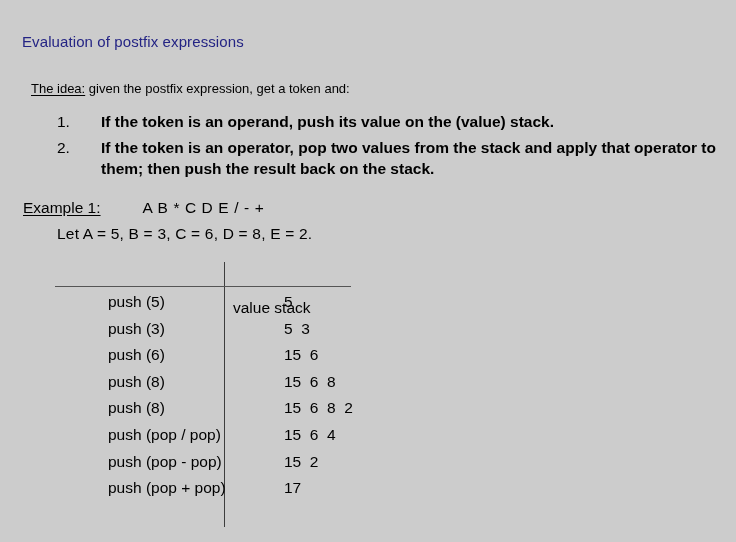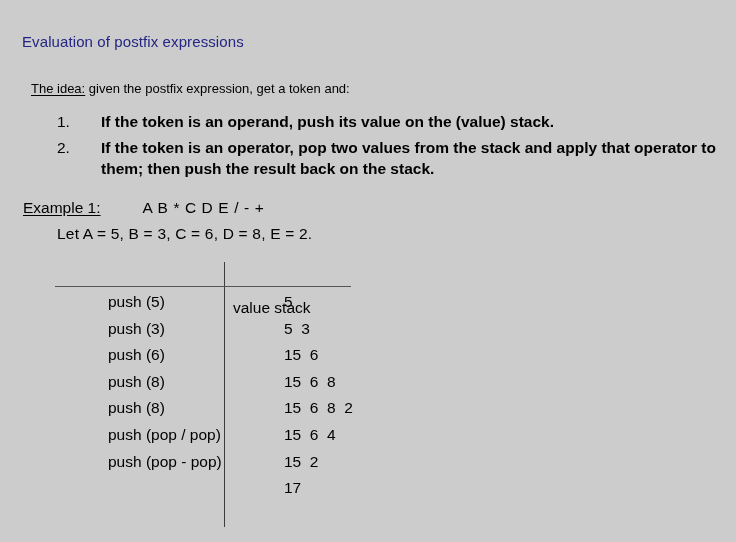--- a/index.html
+++ b/index.html
@@ -192,18 +192,19 @@
       </div>
       <div class="row">
         <span class="row-op">push (pop / pop)</span>
         <span class="row-stack">15  6  4</span>
       </div>
       <div class="row">
         <span class="row-op">push (pop - pop)</span>
         <span class="row-stack">15  2</span>
       </div>
       <div class="row">
+        <span class="row-op">push (pop + pop)</span>
         <span class="row-stack">17</span>
       </div>
     </div>
   </div>
 
 </div>
 
 </body></html>

